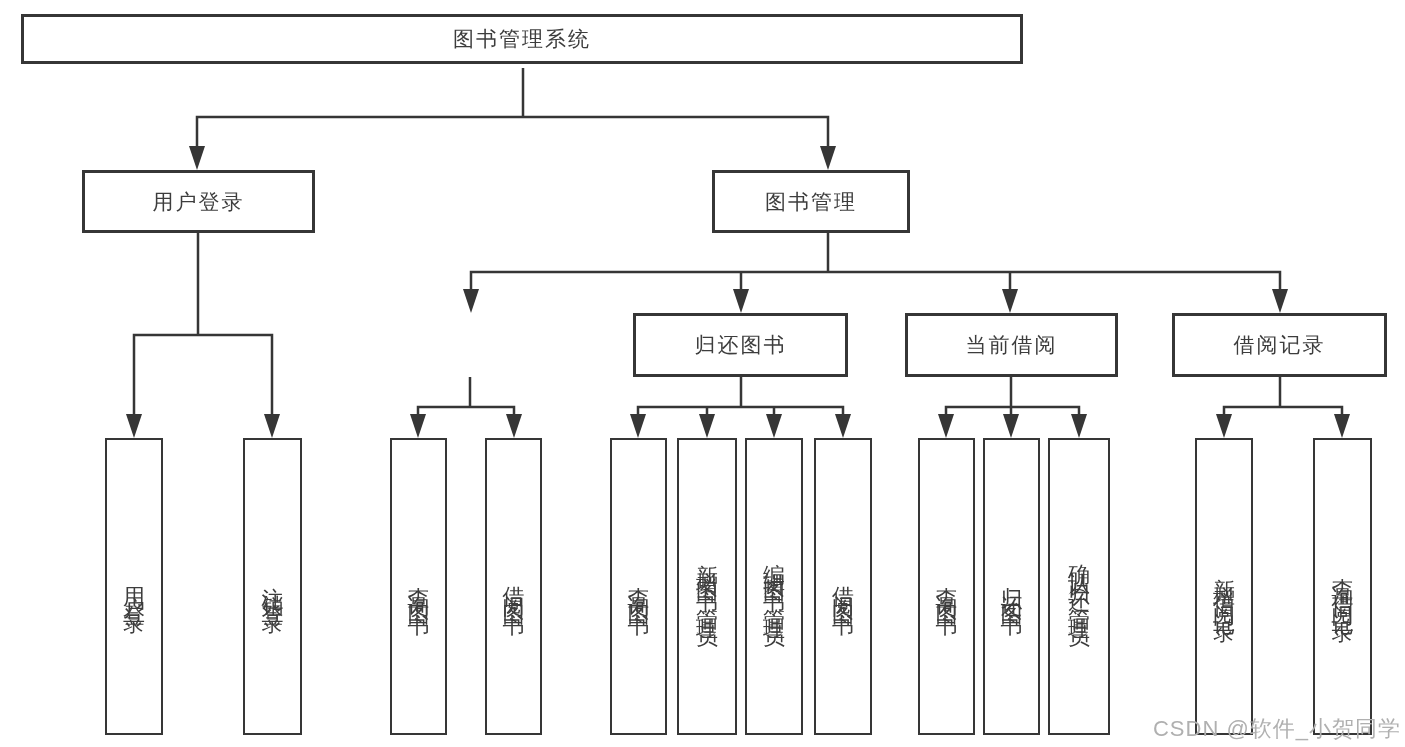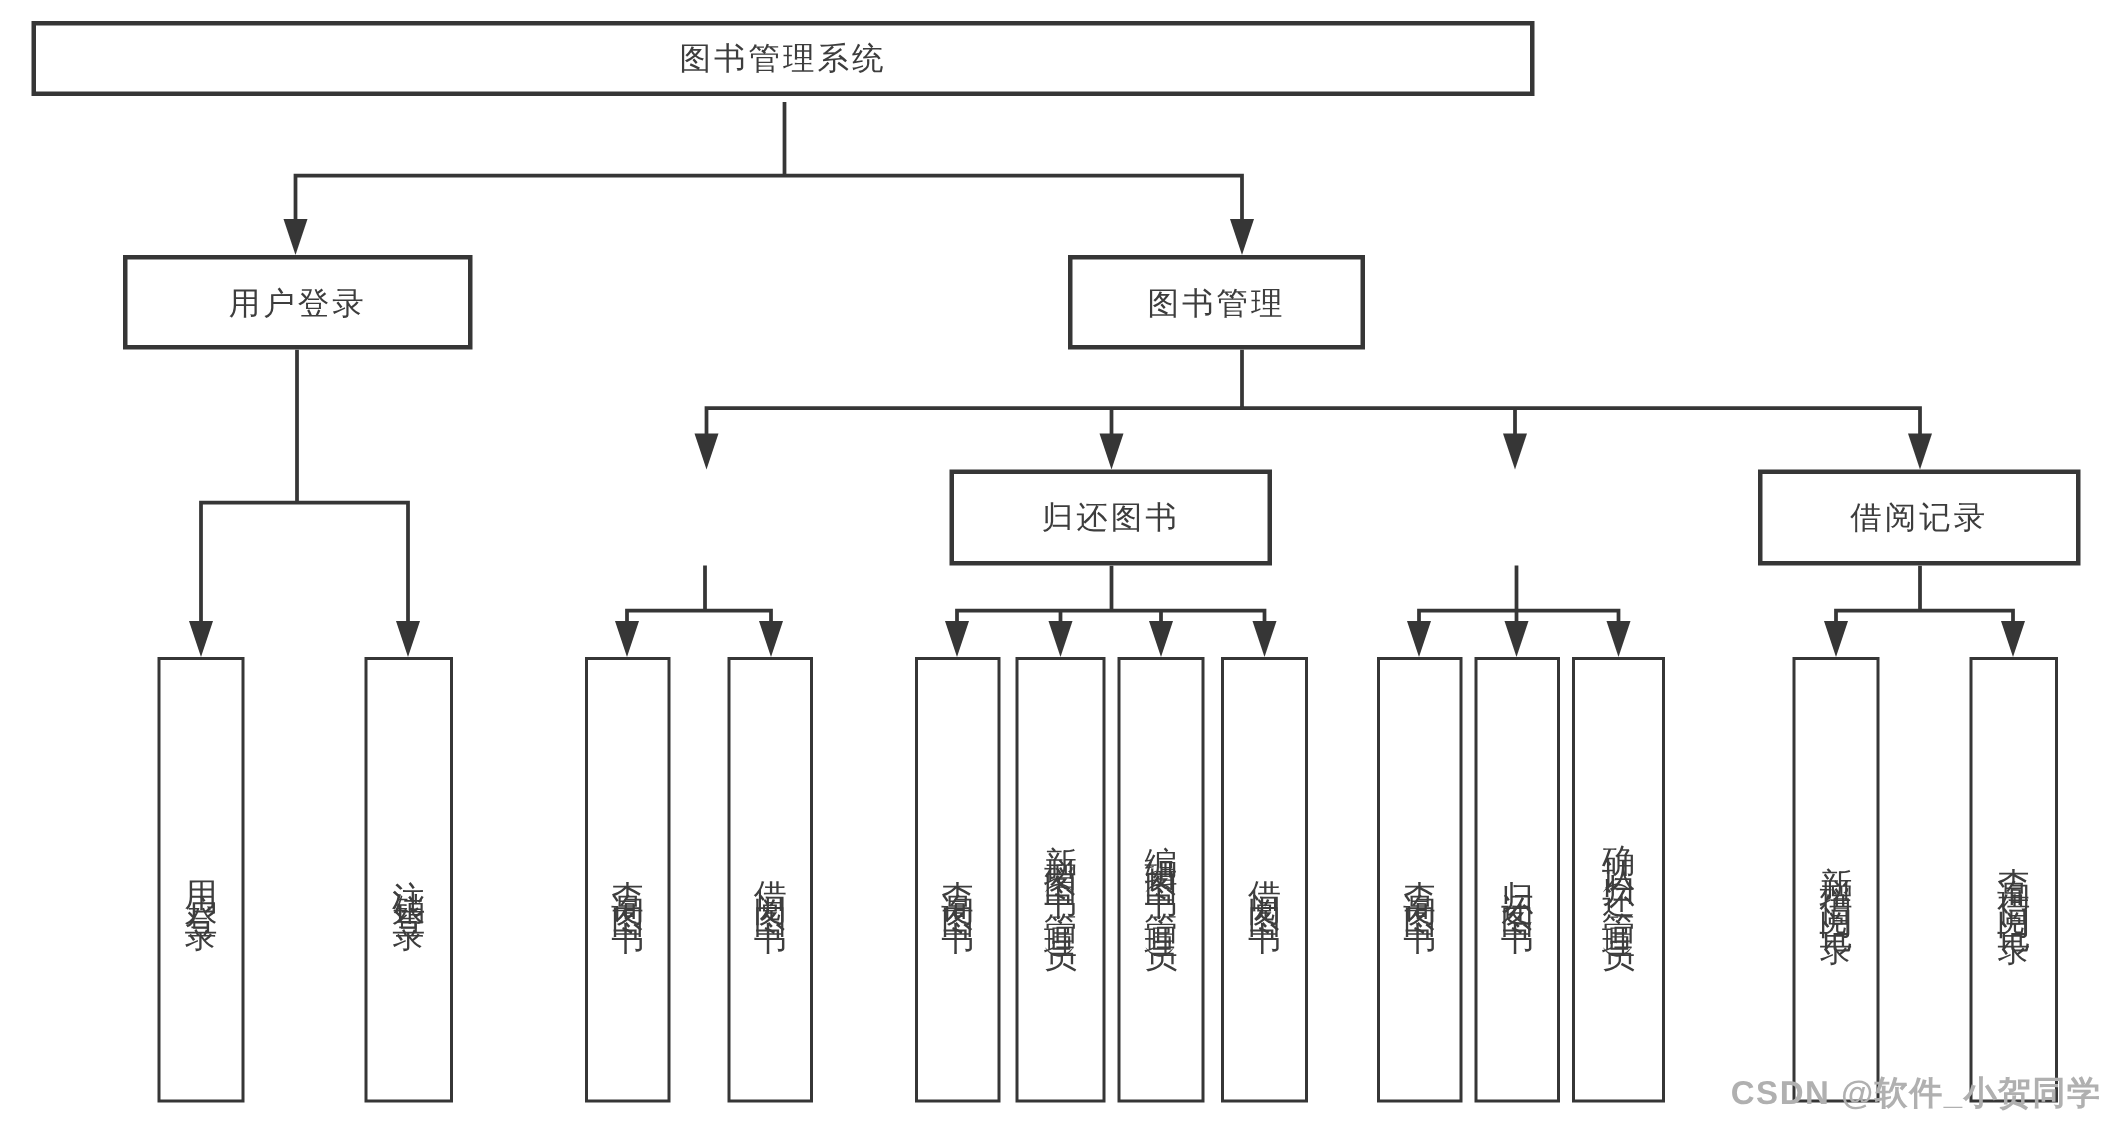--- a/index.html
+++ b/index.html
@@ -37,21 +37,21 @@
   .root{left:21px;top:14px;width:1002px;height:50px;}
   .l2a{left:82px;top:170px;width:233px;height:63px;}
   .l2b{left:712px;top:170px;width:198px;height:63px;}
   .l3{top:313px;height:64px;}
   .l3a{left:362px;width:215px;}
   .l3b{left:633px;width:215px;}
   .l3c{left:905px;width:213px;}
   .l3d{left:1172px;width:215px;}
   #watermark{
     position:absolute;right:4px;bottom:3px;z-index:2;
-    color:var(--wm);font-size:22px;letter-spacing:1px;white-space:nowrap;font-weight:bold;
+    color:var(--wm);font-size:22px;letter-spacing:1px;white-space:nowrap;
   }
 </style>
 </head>
 <body>
 
 <div id="canvas">
 
   <svg id="wires" viewBox="0 0 1405 747" xmlns="http://www.w3.org/2000/svg">
     <path d="
       M523 68 V117
@@ -95,20 +95,21 @@
         <polygon points="1334,414 1350,414 1342,438"></polygon>
       </g>
   </svg>
 
   <div class="node root">图书管理系统</div>
 
   <div class="node l2a">用户登录</div>
   <div class="node l2b">图书管理</div>
 
   <div class="node l3 l3b">归还图书</div>
+  <div class="node l3 l3c">当前借阅</div>
   <div class="node l3 l3d">借阅记录</div>
 
   <div class="leaf" style="left:105px;width:58px;">
     <span>用户登录</span>
   </div>
   <div class="leaf" style="left:243px;width:59px;">
     <span>注销登录</span>
   </div>
 
   <div class="leaf" style="left:390px;width:57px;">

